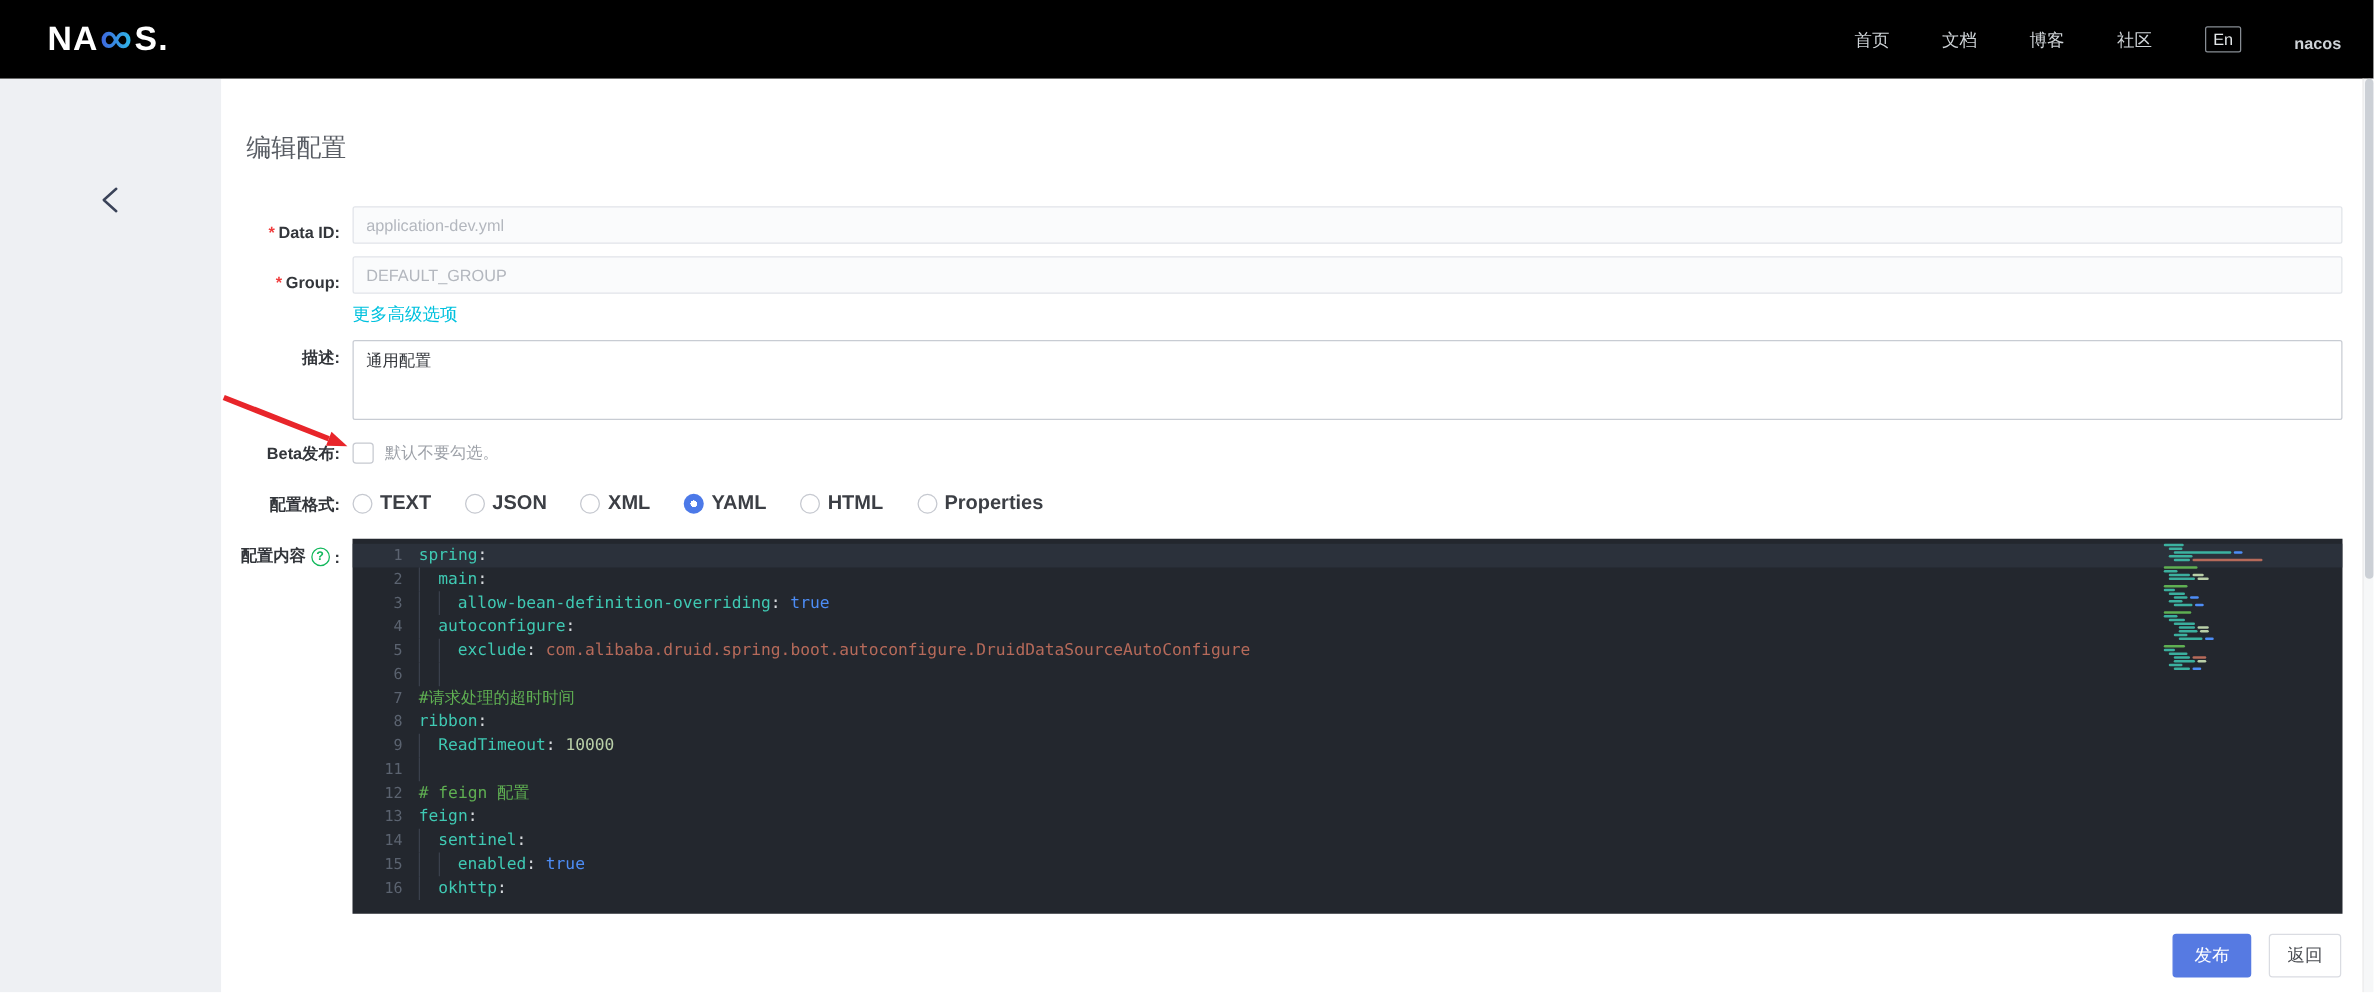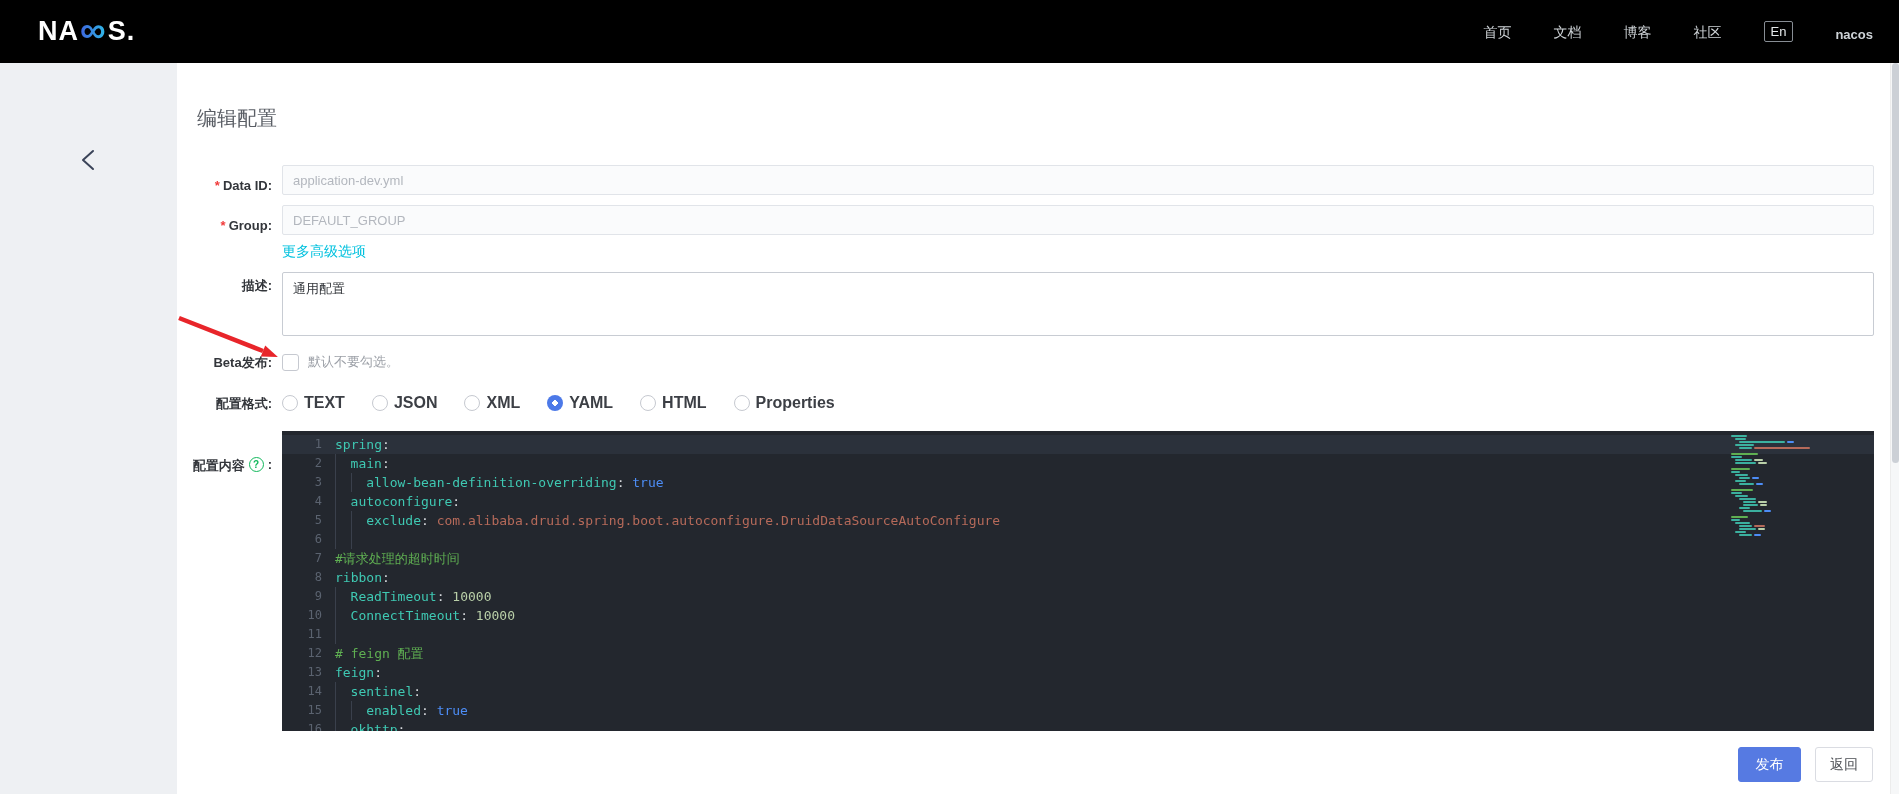--- a/index.html
+++ b/index.html
@@ -34,21 +34,21 @@
   .beta-row { position:absolute; left:105px; top:290px; display:flex; align-items:center; gap:9px; }
   .checkbox { width:17px; height:17px; border:1px solid #c6c9d0; border-radius:3px; background:#fff; cursor:pointer; }
   .beta-hint { font-size:13px; color:#9da1a8; }
 
   .fmt-row { position:absolute; left:105px; top:331px; display:flex; align-items:center; gap:27px; }
   .radio-item { display:flex; align-items:center; gap:6px; cursor:pointer; }
   .radio-circle { width:16px; height:16px; border-radius:50%; border:1px solid #c6c9d0; background:#fff; }
   .radio-item.selected .radio-circle { border:none; background:radial-gradient(circle,#ffffff 0 2.6px,#4c79e8 2.7px); }
   .radio-label { font-size:16px; font-weight:700; color:#3c3f45; }
 
-  .content-label-wrap { position:absolute; left:0; top:394px; width:95px; display:flex; justify-content:flex-end; gap:4px; }
+  .content-label-wrap { position:absolute; left:0; top:373px; width:95px; display:flex; justify-content:flex-end; align-items:center; gap:4px; }
   .content-label { font-size:13px; font-weight:700; color:#33363b; }
   .help-circle { width:15px; height:15px; border:1px solid #12b85c; border-radius:50%; color:#12b85c; font-size:10px; font-weight:700; display:flex; align-items:center; justify-content:center; cursor:pointer; }
 
   
   .editor { position:absolute; left:105px; top:368px; width:1592px; height:300px; background:#23272e; overflow:hidden; cursor:text; }
   .code-lines { position:absolute; left:0; top:4px; width:100%; }
   .code-line { display:flex; height:19px; line-height:19px; font-family:"DejaVu Sans Mono","Liberation Mono",monospace; font-size:13px; white-space:pre; }
   .code-line.active { background:#2b313b; }
   .gutter { width:40px; flex:0 0 40px; text-align:right; color:#5b6370; font-size:12px; user-select:none; }
   .code-text { padding-left:13px; }
@@ -169,21 +169,20 @@
       <div class="code-lines" id="code-lines">
           <div class="code-line active"><div class="gutter">1</div><div class="code-text"><span class="c-key">spring</span><span class="c-pun">:</span></div></div>
           <div class="code-line"><div class="gutter">2</div><div class="code-text"><span class="guide"></span><span class="c-key">main</span><span class="c-pun">:</span></div></div>
           <div class="code-line"><div class="gutter">3</div><div class="code-text"><span class="guide"></span><span class="guide"></span><span class="c-key">allow-bean-definition-overriding</span><span class="c-pun">: </span><span class="c-bool">true</span></div></div>
           <div class="code-line"><div class="gutter">4</div><div class="code-text"><span class="guide"></span><span class="c-key">autoconfigure</span><span class="c-pun">:</span></div></div>
           <div class="code-line"><div class="gutter">5</div><div class="code-text"><span class="guide"></span><span class="guide"></span><span class="c-key">exclude</span><span class="c-pun">: </span><span class="c-str">com.alibaba.druid.spring.boot.autoconfigure.DruidDataSourceAutoConfigure</span></div></div>
           <div class="code-line"><div class="gutter">6</div><div class="code-text"><span class="guide"></span><span class="guide"></span></div></div>
           <div class="code-line"><div class="gutter">7</div><div class="code-text"><span class="c-com">#请求处理的超时时间</span></div></div>
           <div class="code-line"><div class="gutter">8</div><div class="code-text"><span class="c-key">ribbon</span><span class="c-pun">:</span></div></div>
           <div class="code-line"><div class="gutter">9</div><div class="code-text"><span class="guide"></span><span class="c-key">ReadTimeout</span><span class="c-pun">: </span><span class="c-num">10000</span></div></div>
-          <div class="code-line"><div class="gutter">10</div><div class="code-text"><span class="guide"></span><span class="c-key">ConnectTimeout</span><span class="c-pun">: </span><span class="c-num">10000</span></div></div>
           <div class="code-line"><div class="gutter">11</div><div class="code-text"><span class="guide"></span></div></div>
           <div class="code-line"><div class="gutter">12</div><div class="code-text"><span class="c-com"># feign 配置</span></div></div>
           <div class="code-line"><div class="gutter">13</div><div class="code-text"><span class="c-key">feign</span><span class="c-pun">:</span></div></div>
           <div class="code-line"><div class="gutter">14</div><div class="code-text"><span class="guide"></span><span class="c-key">sentinel</span><span class="c-pun">:</span></div></div>
           <div class="code-line"><div class="gutter">15</div><div class="code-text"><span class="guide"></span><span class="guide"></span><span class="c-key">enabled</span><span class="c-pun">: </span><span class="c-bool">true</span></div></div>
           <div class="code-line"><div class="gutter">16</div><div class="code-text"><span class="guide"></span><span class="c-key">okhttp</span><span class="c-pun">:</span></div></div>
         </div>
       <div class="minimap" id="minimap">
           <div class="mm-row" style="padding-left: 0px;">
             <div class="mm-bar mm-key" style="width: 16px;"></div>

